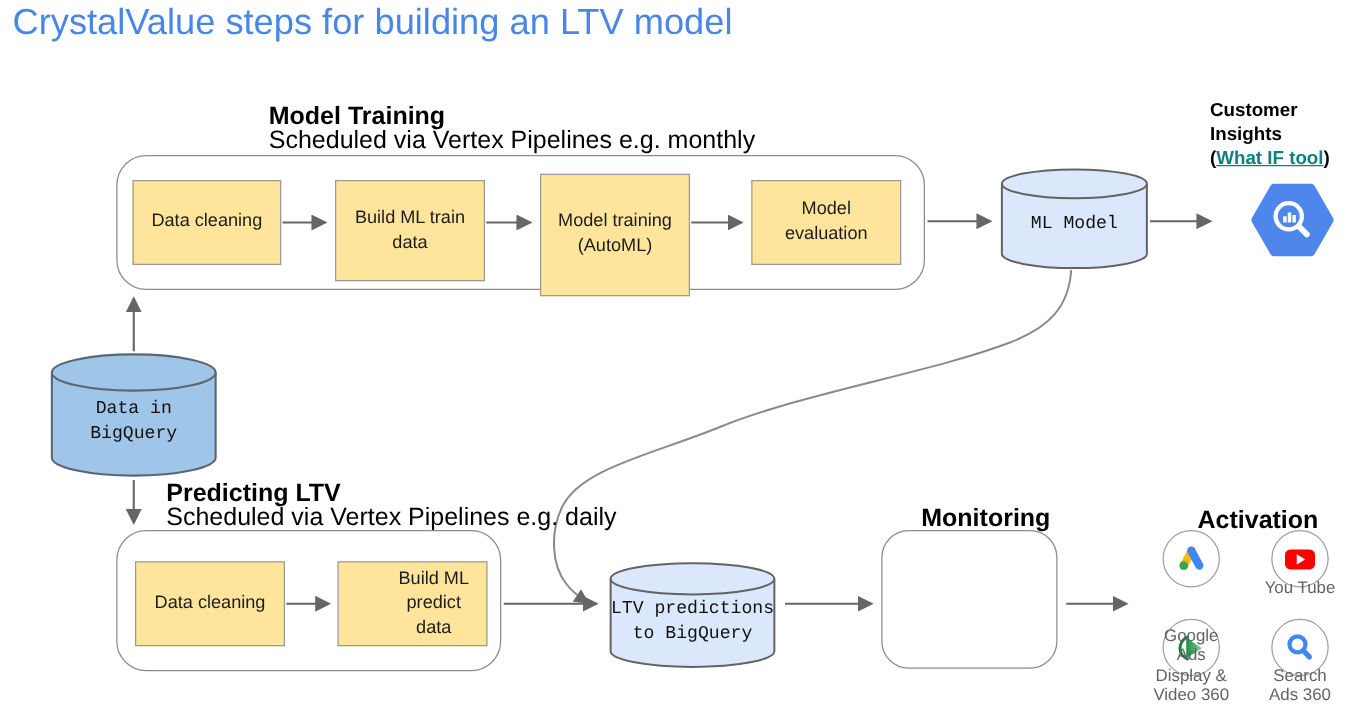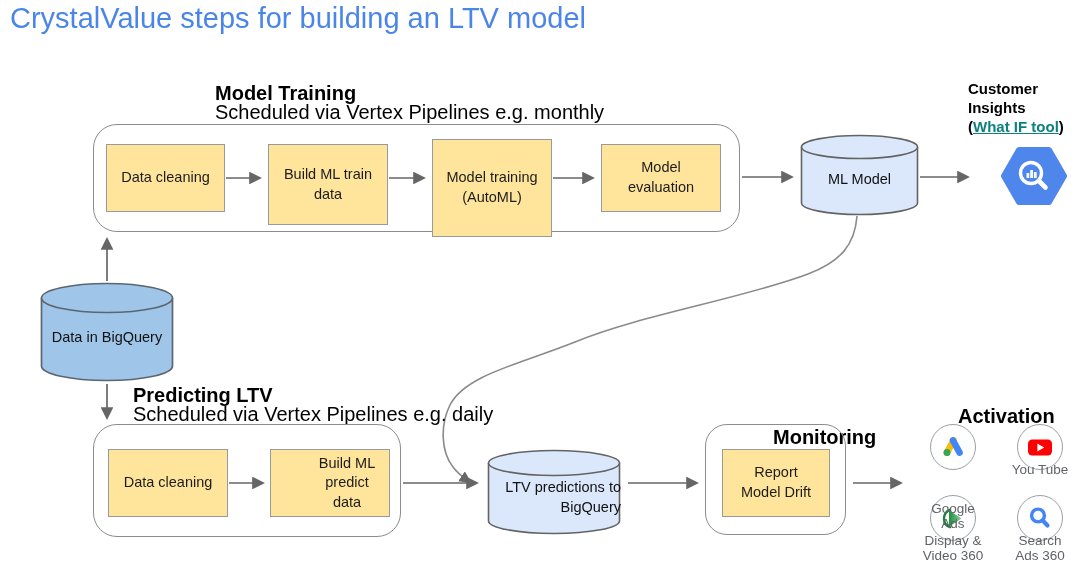--- a/index.html
+++ b/index.html
@@ -6,21 +6,21 @@
   body{width:1087px;height:577px;position:relative;font-family:"Liberation Sans",sans-serif;overflow:hidden;color:#111;}
   .stage{position:absolute;inset:0;}
   .connectors{position:absolute;left:0;top:0;z-index:1;pointer-events:none;}
   .page-title{position:absolute;left:10px;top:2px;margin:0;font-size:29px;font-weight:400;color:#4a86e8;z-index:2;white-space:nowrap;}
   .sec-head{position:absolute;z-index:2;font-size:20px;line-height:19px;color:#000;}
   .sec-head .lbl{font-weight:bold;}
   .container-box{position:absolute;z-index:2;border:1.7px solid #8c8c8c;border-radius:24px;background:transparent;box-sizing:border-box;}
   .step-box{position:absolute;z-index:3;background:#ffe59b;border:1.5px solid #9a9a9a;box-sizing:border-box;display:flex;align-items:center;justify-content:center;text-align:center;font-size:14.5px;line-height:1.35;color:#1c1c1c;padding:3px 10px;}
   .cylinder{position:absolute;z-index:3;}
   .cylinder svg{position:absolute;left:0;top:0;}
-  .cyl-label{position:absolute;inset:0;display:flex;align-items:center;justify-content:center;text-align:right;font-size:14.5px;line-height:1.35;color:#111;padding-top:10px;box-sizing:border-box;}
+  .cyl-label{position:absolute;inset:0;display:flex;align-items:center;justify-content:center;text-align:center;font-size:14.5px;line-height:1.35;color:#111;padding-top:10px;box-sizing:border-box;font-family:Liberation Mono, monospace;}
   .ci-block{position:absolute;left:968px;top:79px;width:112px;z-index:2;font-size:15px;font-weight:bold;line-height:19px;color:#000;}
   .teal-link{color:#0d8181;text-decoration:underline;cursor:pointer;}
   .bq-icon{position:absolute;left:1001px;top:145px;z-index:2;}
   .act-circle{position:absolute;z-index:3;width:46px;height:46px;border:1.6px solid #9aa0a6;border-radius:50%;background:#fff;box-sizing:border-box;display:flex;align-items:center;justify-content:center;}
   .act-label{position:absolute;z-index:4;font-size:13.5px;color:#5f6368;text-align:center;line-height:15px;}
 </style>
 </head>
 <body>
 
 <div class="stage">
@@ -103,25 +103,24 @@
   <div class="step-box" style="left:270px;top:449px;width:120px;height:68px;padding-left:44px;">Build ML predict data</div>
 
   <div class="cylinder" style="left:487px;top:449px;width:134px;height:87px;">
     <svg width="134" height="87" viewBox="0 0 134 87">
       <path d="M1.5,14 L1.5,72 A65.5,12.5 0 0 0 132.5,72 L132.5,14" fill="#dbe8fb" stroke="#636363" stroke-width="1.6"></path>
       <ellipse cx="67" cy="14" rx="65.5" ry="12.5" fill="#dbe8fb" stroke="#636363" stroke-width="1.6"></ellipse>
     </svg>
     <div class="cyl-label">LTV predictions to BigQuery</div>
   </div>
 
-  <div class="sec-head" style="left:737px;top:428px;margin-left:36px;">
+  <div class="sec-head" style="left:737px;top:406px;">
     <div class="lbl">Monitoring</div>
   </div>
   <div class="container-box" style="left:705px;top:424px;width:141px;height:111px;border-radius:22px;"></div>
-  <div class="step-box" style="left:722px;top:449px;width:108px;height:68px;">Report Model Drift</div>
 
   <div class="sec-head" style="left:958px;top:407px;">
     <div class="lbl">Activation</div>
   </div>
 
   <div class="act-circle" style="left:930px;top:424px;">
     <svg width="32" height="32" viewBox="0 0 32 32">
       <line x1="10" y1="21.5" x2="16.5" y2="9.5" stroke="#FBBC04" stroke-width="6.6" stroke-linecap="round"></line>
       <line x1="16" y1="9.5" x2="22.5" y2="21.5" stroke="#4285F4" stroke-width="6.6" stroke-linecap="round"></line>
       <circle cx="10" cy="21.5" r="3.5" fill="#34A853"></circle>

